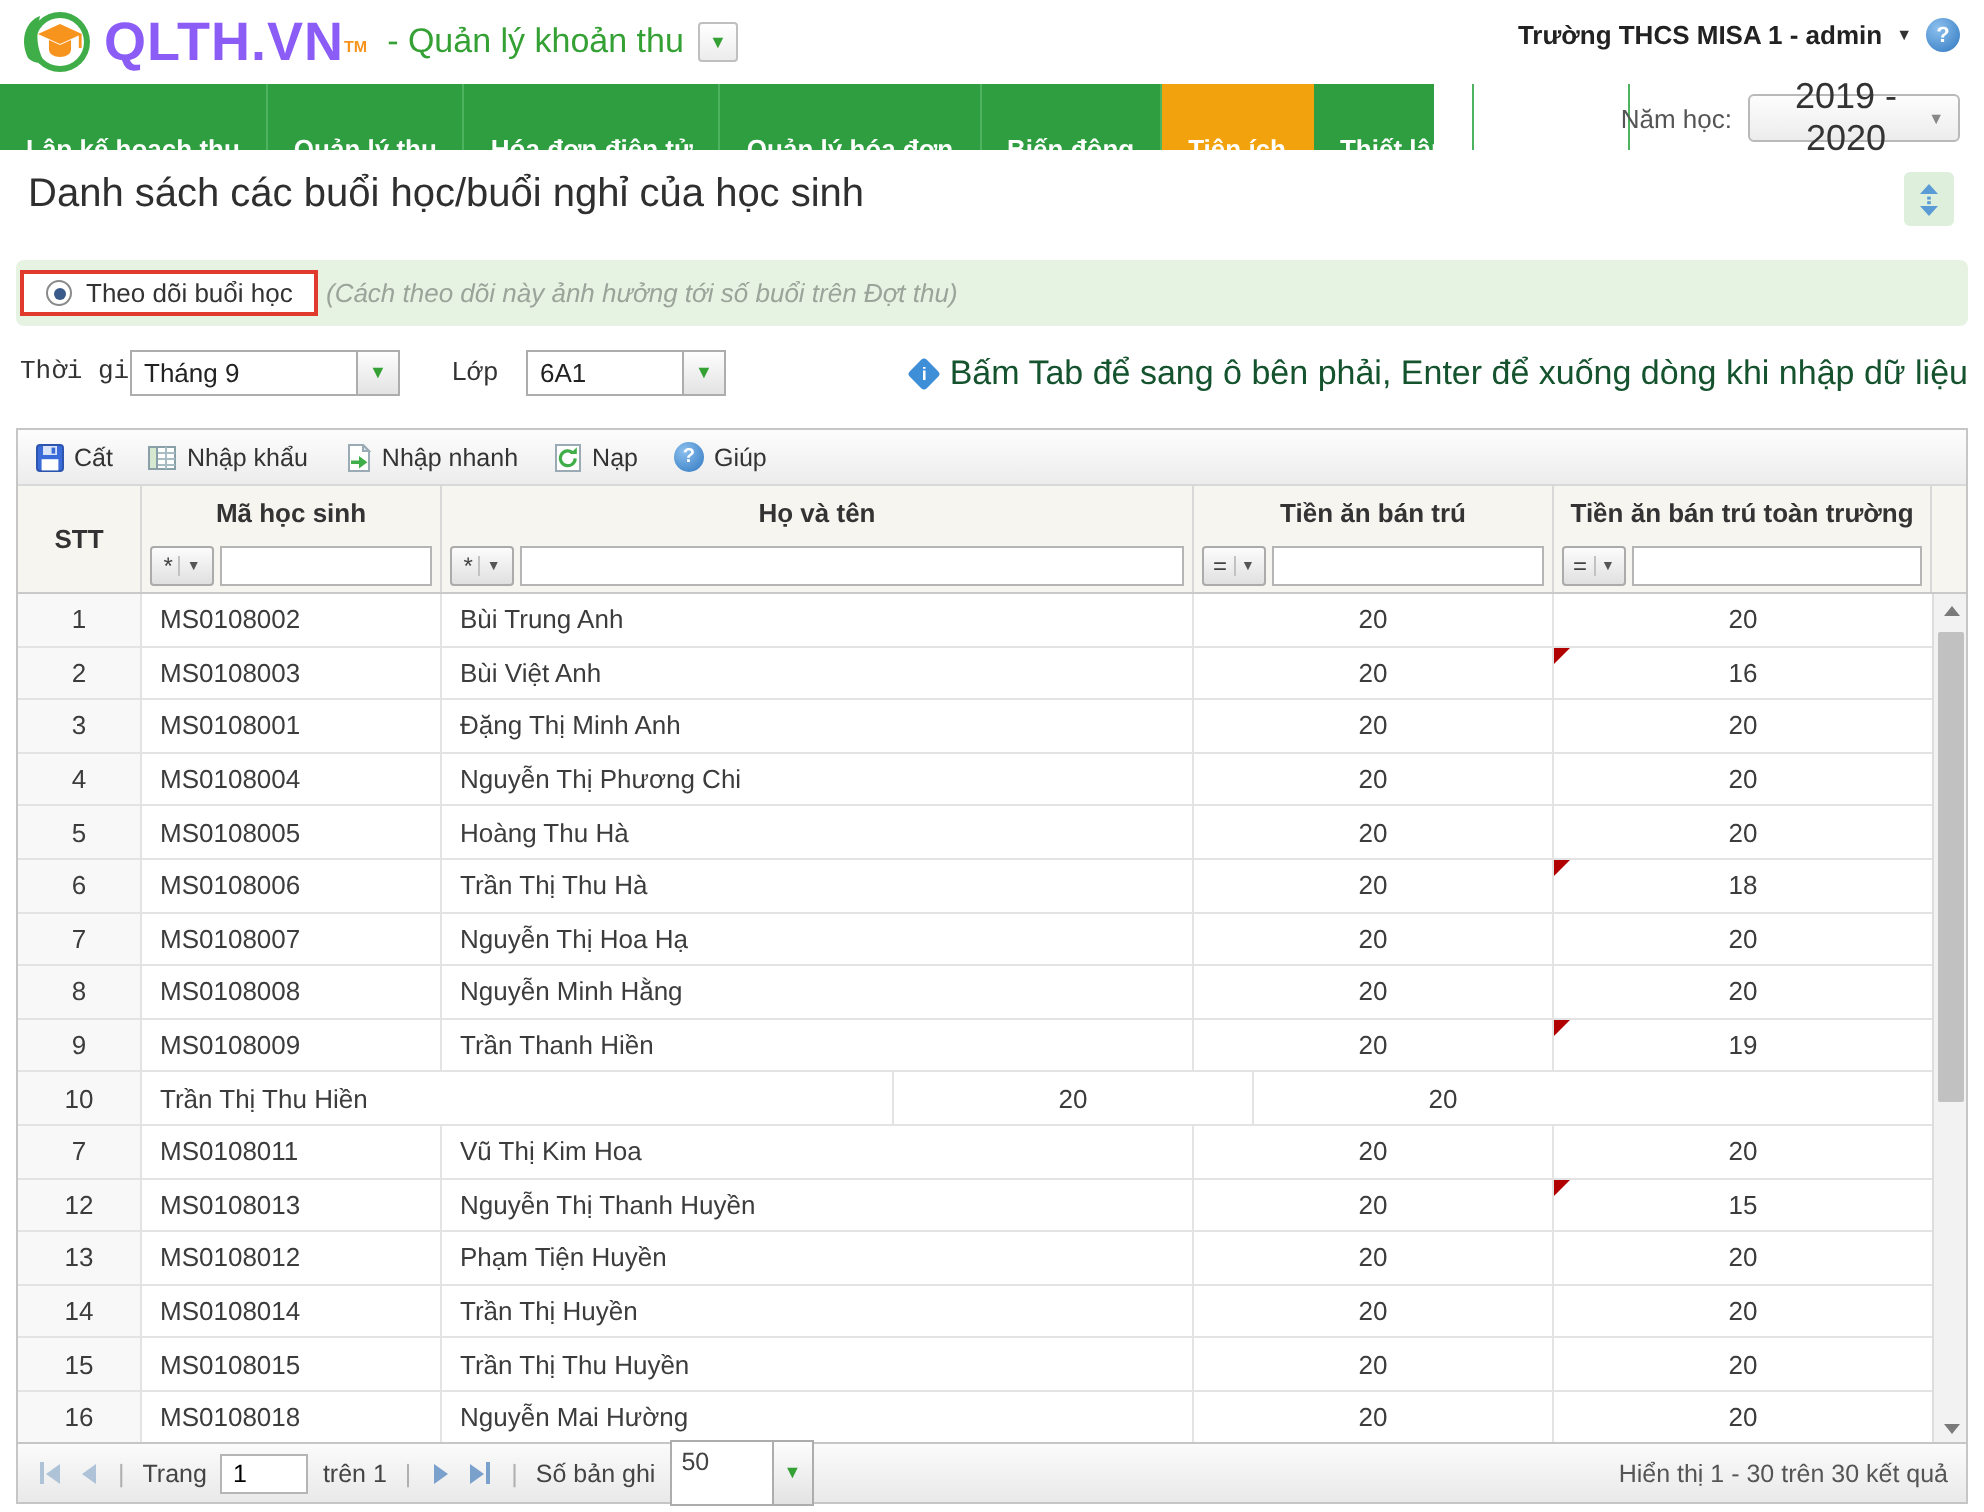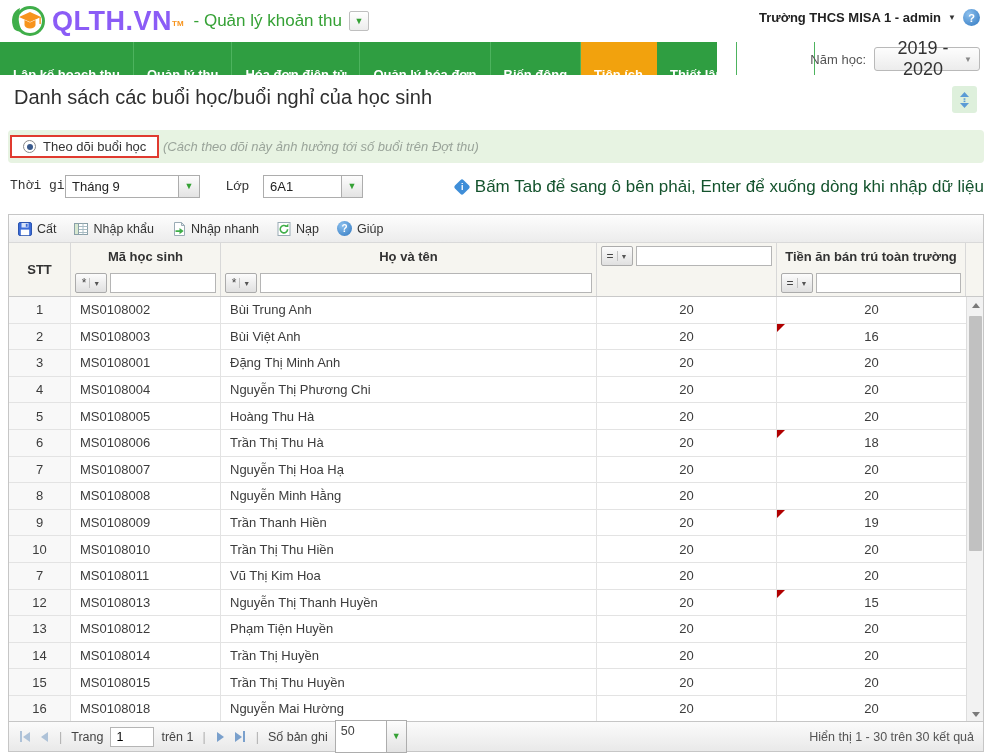--- a/index.html
+++ b/index.html
@@ -296,20 +296,21 @@
       <div class="flt">
         <span class="op-btn">
           <span class="op">*</span>
             <span class="sep"></span>
             <span class="ar">▼</span>
         </span>
         <input style="">
       </div>
     </div>
     <div class="th" style="width:180px;">
+      <div class="lbl">Tiền ăn bán trú</div>
       <div class="flt">
         <span class="op-btn">
           <span class="op">=</span>
             <span class="sep"></span>
             <span class="ar">▼</span>
         </span>
         <input style="">
       </div>
     </div>
     <div class="th" style="width:189px;">
@@ -386,21 +387,20 @@
         </div>
         <div class="row">
           <div class="c stt">9</div>
           <div class="c code">MS0108009</div>
           <div class="c name">Trần Thanh Hiền</div>
           <div class="c meal">20</div>
           <div class="c school">19<span class="flag"></span></div>
         </div>
         <div class="row">
           <div class="c stt">10</div>
-          <div class="c code">MS0108010</div>
           <div class="c name">Trần Thị Thu Hiền</div>
           <div class="c meal">20</div>
           <div class="c school">20</div>
         </div>
         <div class="row">
           <div class="c stt">7</div>
           <div class="c code">MS0108011</div>
           <div class="c name">Vũ Thị Kim Hoa</div>
           <div class="c meal">20</div>
           <div class="c school">20</div>

